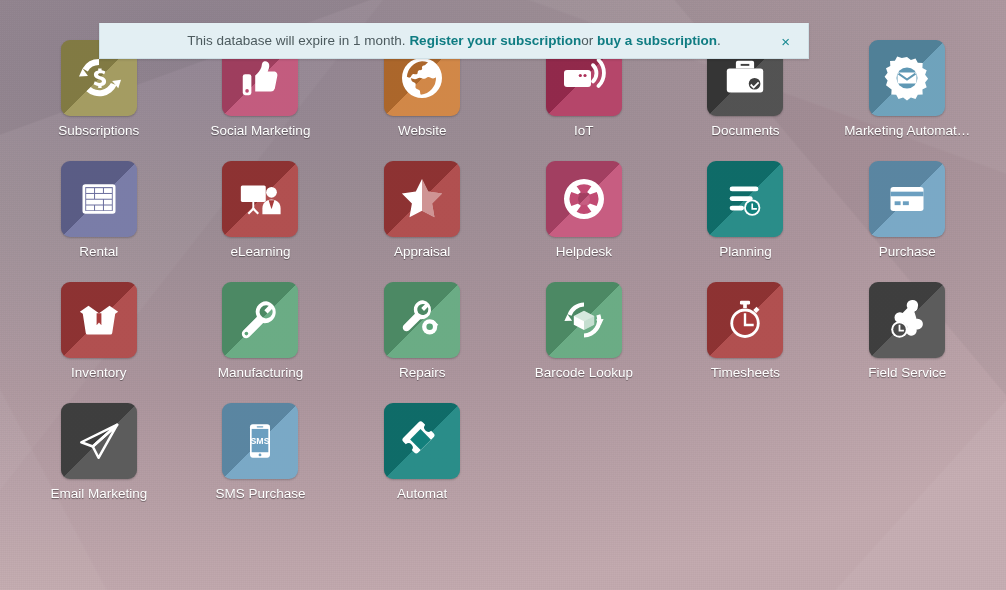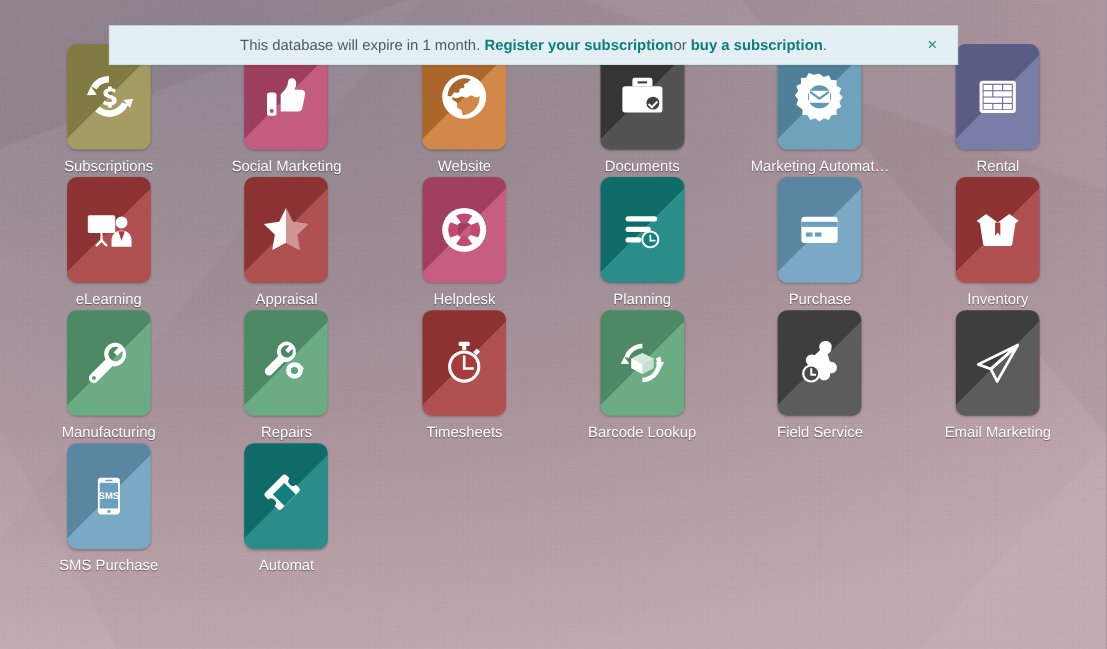--- a/index.html
+++ b/index.html
@@ -58,21 +58,21 @@
     height: 121px;
     display: flex;
     flex-direction: column;
     align-items: center;
     justify-content: flex-start;
     cursor: pointer;
     user-select: none;
   }
   .tile {
     width: 76px;
-    height: 96px;
+    height: 76px;
     border-radius: 9px;
     position: relative;
     overflow: hidden;
     box-shadow: 0 1px 2px rgba(0,0,0,0.22);
     display: flex;
     align-items: center;
     justify-content: center;
   }
   
   .tile::before{
@@ -94,21 +94,21 @@
     white-space: nowrap;
     overflow: hidden;
     text-overflow: ellipsis;
   }
 
   
   #banner {
     position: absolute;
     left: 99px;
     top: 23px;
-    width: 772px;
+    width: 710px;
     height: 36px;
     background: #e3eff3;
     border: 1px solid #cfe0e6;
     border-top: 0;
     box-sizing: border-box;
     display: flex;
     align-items: center;
     justify-content: center;
     font-size: 13.5px;
     color: #4c5a5e;
@@ -172,20 +172,34 @@
     </div>
     <div class="app">
       <div class="tile" style="background: rgb(204, 122, 51);">
         <svg width="48" height="48" viewBox="0 0 48 48">
           <g fill="#ffffff">
      <path d="M24 4a20 20 0 1 0 0 40 20 20 0 0 0 0-40zm0 3.2c2.1 0 4.1.4 5.9 1.1-.6 1.1-1.7 1.4-2.4 2.4-.8 1.1-2.5.6-3.3 1.7-.7 1 .5 2.2-.3 3.1-.9 1-2.6.3-3.6 1.2-1 .9-.2 2.7-1.3 3.4-1.3.8-3-.5-4.3.2-1.4.7-1.4 2.9-2.9 3.3-1 .3-2-.3-2.9-.8A16.8 16.8 0 0 1 24 7.2zm-1.1 33.5c-1.2-1.2-.3-3.1-1.4-4.4-1-1.2-3-.9-3.8-2.3-.8-1.4.5-3.1-.2-4.5-.7-1.4-2.8-1.4-3.7-2.6-.6-.8-.7-1.8-.8-2.8 1.3.5 2.6 1.2 4 1.2 1.7 0 3-1.5 4.7-1.6 1.6-.1 3 1.3 4.6 1.1 1.5-.2 2.5-1.8 4-1.9 1.7-.1 3.1 1.6 4.8 1.6 1.1 0 2-.6 2.9-1.2a16.8 16.8 0 0 1-15.1 17.4z"></path>
    </g>
         </svg>
       </div>
       <div class="label">Website</div>
+    </div>
+    <div class="app">
+      <div class="tile" style="background: rgb(173, 49, 89);">
+        <svg width="48" height="48" viewBox="0 0 48 48">
+          <g fill="#ffffff">
+     <rect x="4" y="16" width="27" height="17" rx="3"></rect>
+     <circle cx="25" cy="21.5" r="1.6" fill="#ad3159"></circle>
+     <circle cx="20.3" cy="21.5" r="1.6" fill="#ad3159"></circle>
+     <path d="M33 9.2a1.9 1.9 0 0 0-1.3 3.3 9.6 9.6 0 0 1 2.8 6.8 9.6 9.6 0 0 1-2.8 6.8 1.9 1.9 0 1 0 2.7 2.7 13.4 13.4 0 0 0 0-19 1.9 1.9 0 0 0-1.4-.6z"></path>
+     <path d="M38.6 4a1.9 1.9 0 0 0-1.4 3.2 16.6 16.6 0 0 1 0 23.4 1.9 1.9 0 1 0 2.7 2.7 20.4 20.4 0 0 0 0-28.8A1.9 1.9 0 0 0 38.6 4z"></path>
+   </g>
+        </svg>
+      </div>
+      <div class="label">IoT</div>
     </div>
     <div class="app">
       <div class="tile" style="background: rgb(63, 63, 63);">
         <svg width="46" height="46" viewBox="0 0 48 48">
           <g fill="#ffffff">
      <path d="M8 14h32a3 3 0 0 1 3 3v19a3 3 0 0 1-3 3H8a3 3 0 0 1-3-3V17a3 3 0 0 1 3-3z"></path>
      <path d="M16.5 6h15a2 2 0 0 1 2 2v6h-19V8a2 2 0 0 1 2-2z"></path>
      <rect x="19.5" y="9.3" width="9" height="2" fill="#3f3f3f"></rect>
      <circle cx="34" cy="30" r="7.6"></circle>
      <circle cx="34" cy="30" r="6.1" fill="#3f3f3f"></circle>
@@ -334,49 +348,49 @@
      <path d="m32 25.8 1.5 2.6 3 .1-1.5 2.6 1.5 2.6-3 .1-1.5 2.6-1.5-2.6-3-.1 1.5-2.6-1.5-2.6 3-.1z"></path>
      <circle cx="32" cy="31.1" r="7.9"></circle>
      <circle cx="32" cy="31.1" r="3.4" fill="#5aa377"></circle>
      <path d="m36 24 5 5-2.4 2.4-5-5z"></path>
    </g>
         </svg>
       </div>
       <div class="label">Repairs</div>
     </div>
     <div class="app">
-      <div class="tile" style="background: rgb(168, 60, 60);">
-        <svg width="44" height="46" viewBox="0 0 48 48">
-          <g fill="#ffffff">
-     <rect x="18.5" y="3" width="11" height="4.2" rx="1.4"></rect>
-     <rect x="22" y="6" width="4" height="5"></rect>
-     <path d="m36.6 9.6 3.2 3.2-3.6 3.6-3.2-3.2z"></path>
-     <circle cx="24" cy="27.5" r="16"></circle>
-     <circle cx="24" cy="27.5" r="12.9" fill="#a83c3c"></circle>
-     <path d="M22.7 16.5h2.6v11.6h8.2v2.6h-10.8z" fill="#ffffff"></path>
-   </g>
-        </svg>
-      </div>
-      <div class="label">Timesheets</div>
-    </div>
-    <div class="app">
       <div class="tile" style="background: rgb(90, 163, 119);">
         <svg width="48" height="48" viewBox="0 0 48 48">
           <g fill="#ffffff">
      <path d="M24 6.5c-7.6 0-14 5-16.4 11.8l3.9 1.4A13.5 13.5 0 0 1 24 10.6z"></path>
      <path d="M40.3 18.2A17.4 17.4 0 0 1 24 41.5v-4.1a13.5 13.5 0 0 0 12.4-17.8z"></path>
      <path d="M7.5 18.3 4.4 25l7.7-.3z"></path>
      <path d="M40.6 29.4 43.6 23l-7.7.6z"></path>
      <path d="M24 14.8 13.8 20v8.8L24 34l10.2-5.2V20z"></path>
      <path d="M24 14.8 13.8 20 24 25.2 34.2 20z" fill="#5aa377" opacity=".25"></path>
      <path d="M24 25.2V34l10.2-5.2V20z" fill="#5aa377" opacity=".35"></path>
    </g>
         </svg>
       </div>
       <div class="label">Barcode Lookup</div>
+    </div>
+    <div class="app">
+      <div class="tile" style="background: rgb(168, 60, 60);">
+        <svg width="44" height="46" viewBox="0 0 48 48">
+          <g fill="#ffffff">
+     <rect x="18.5" y="3" width="11" height="4.2" rx="1.4"></rect>
+     <rect x="22" y="6" width="4" height="5"></rect>
+     <path d="m36.6 9.6 3.2 3.2-3.6 3.6-3.2-3.2z"></path>
+     <circle cx="24" cy="27.5" r="16"></circle>
+     <circle cx="24" cy="27.5" r="12.9" fill="#a83c3c"></circle>
+     <path d="M22.7 16.5h2.6v11.6h8.2v2.6h-10.8z" fill="#ffffff"></path>
+   </g>
+        </svg>
+      </div>
+      <div class="label">Timesheets</div>
     </div>
     <div class="app">
       <div class="tile" style="background: rgb(74, 74, 74);">
         <svg width="48" height="48" viewBox="0 0 48 48">
           <g fill="#ffffff">
      <path d="M29 4a5.3 5.3 0 0 0-5.3 5.3c0 1 .3 2 .8 2.8l-4.9 4.9a5.3 5.3 0 0 0-2.8-.8 5.3 5.3 0 1 0 0 10.6c1 0 2-.3 2.8-.8l4.9 4.9a5.3 5.3 0 1 0 9.1 2.5h1a5.3 5.3 0 1 0 0-10.6c-.3 0-.7 0-1 .1l-2.2-7.1c2-.7 3.4-2.6 3.4-4.8A5.3 5.3 0 0 0 29 4z"></path>
      <circle cx="16.5" cy="33.5" r="8.3"></circle>
      <circle cx="16.5" cy="33.5" r="6.3" fill="#4a4a4a"></circle>
      <path d="M15.6 28.8h1.8v5h3.5v1.8h-5.3z" fill="#ffffff"></path>
    </g>

